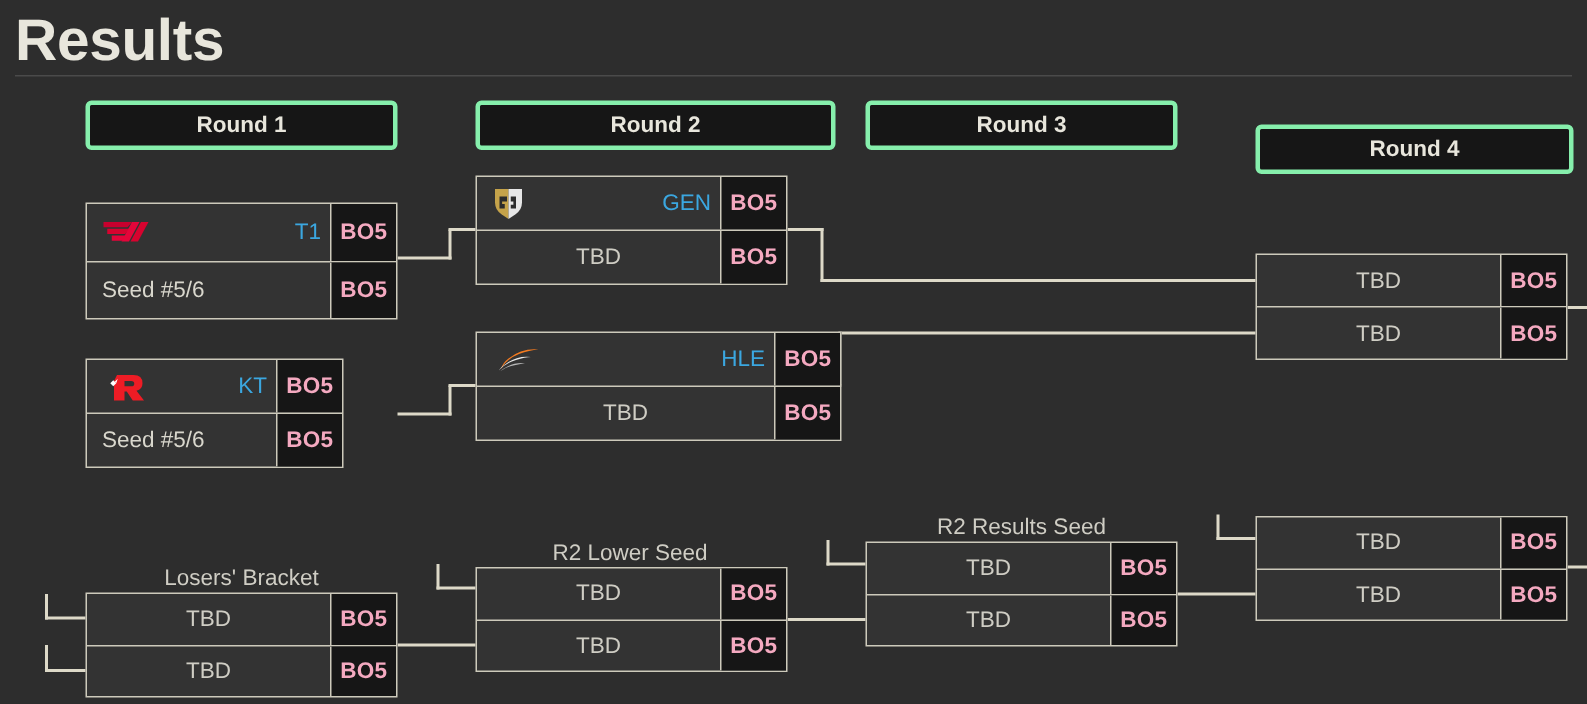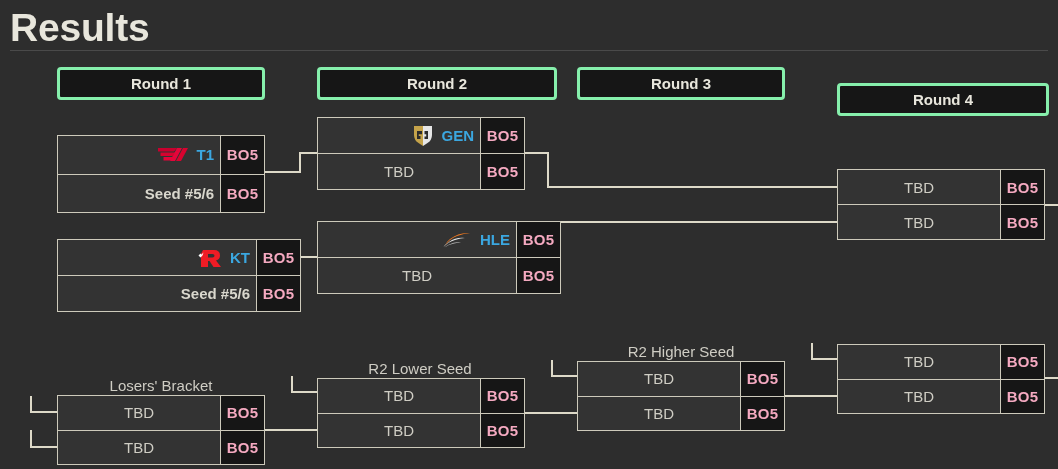--- a/index.html
+++ b/index.html
@@ -64,23 +64,22 @@
     display: flex;
     align-items: center;
     justify-content: center;
     gap: 7px;
     position: relative;
     color: #cfcdc4;
     font-size: 15px;
     padding: 0 6px;
   }
   .team-cell.left-align {
-    justify-content: flex-end;
+    justify-content: space-between;
     padding-left: 10px;
-    font-weight: bold;
   }
   .team-name { font-size: 15px; }
   .team-name.link { color: #3ba7e0; }
   .team-name.tbd  { color: #cfcdc4; }
   .team-name.seed { color: #d9d7cd; }
 
   .score-cell {
     width: 44px;
     flex: 0 0 44px;
     border-left: 1px solid #cdcabb;
@@ -160,21 +159,21 @@
       <div class="score-cell">BO5</div>
     </div>
     <div class="match-row">
       <div class="team-cell left-align">
         <span class="team-name seed">Seed #5/6</span>
       </div>
       <div class="score-cell">BO5</div>
     </div>
   </div>
 
-  <div class="match" style="left:57px; top:239px; width:244px; height:73px;">
+  <div class="match" style="left:57px; top:239px; width:172px; height:73px;">
     <div class="match-row">
       <div class="team-cell left-align" style="padding-left:14px;">
         <svg class="logo" width="26" height="20" viewBox="0 0 52 40">
           <path d="M12 4 L34 4 Q46 4 46 15 Q46 23 38 25 L48 38 L33 38 L25 26 L22 26 L22 38 L8 38 L8 12 Z
                    M22 12 L22 19 L31 19 Q35 19 35 15.5 Q35 12 31 12 Z" fill="#ee1c25"></path>
           <path d="M7 11 L11 15 L7 19 L3 15 Z" fill="#ffffff"></path>
           <path d="M9 13 L13 9 L11 15 Z" fill="#ffffff"></path>
         </svg>
         <span class="team-name link">KT</span>
       </div>
@@ -239,21 +238,21 @@
     <div class="match-row">
       <div class="team-cell">
         <span class="team-name tbd">TBD</span>
       </div>
       <div class="score-cell">BO5</div>
     </div>
   </div>
 
   <div class="bracket-label" style="left:57px; top:377px; width:208px;">Losers' Bracket</div>
   <div class="bracket-label" style="left:316px; top:360px; width:208px;">R2 Lower Seed</div>
-  <div class="bracket-label" style="left:577px; top:343px; width:208px;">R2 Higher Seed</div>
+  <div class="bracket-label" style="left:577px; top:343px; width:208px;">R2 Results Seed</div>
 
   <div class="line v" style="left:30px; top:396px; height:17px;"></div>
   <div class="line h" style="left:30px; top:411px; width:29px;"></div>
   <div class="line v" style="left:30px; top:430px; height:17px;"></div>
   <div class="line h" style="left:30px; top:446px; width:29px;"></div>
 
   <div class="line v" style="left:291px; top:376px; height:17px;"></div>
   <div class="line h" style="left:291px; top:391px; width:28px;"></div>
 
   <div class="line h" style="left:265px; top:429px; width:54px;"></div>

